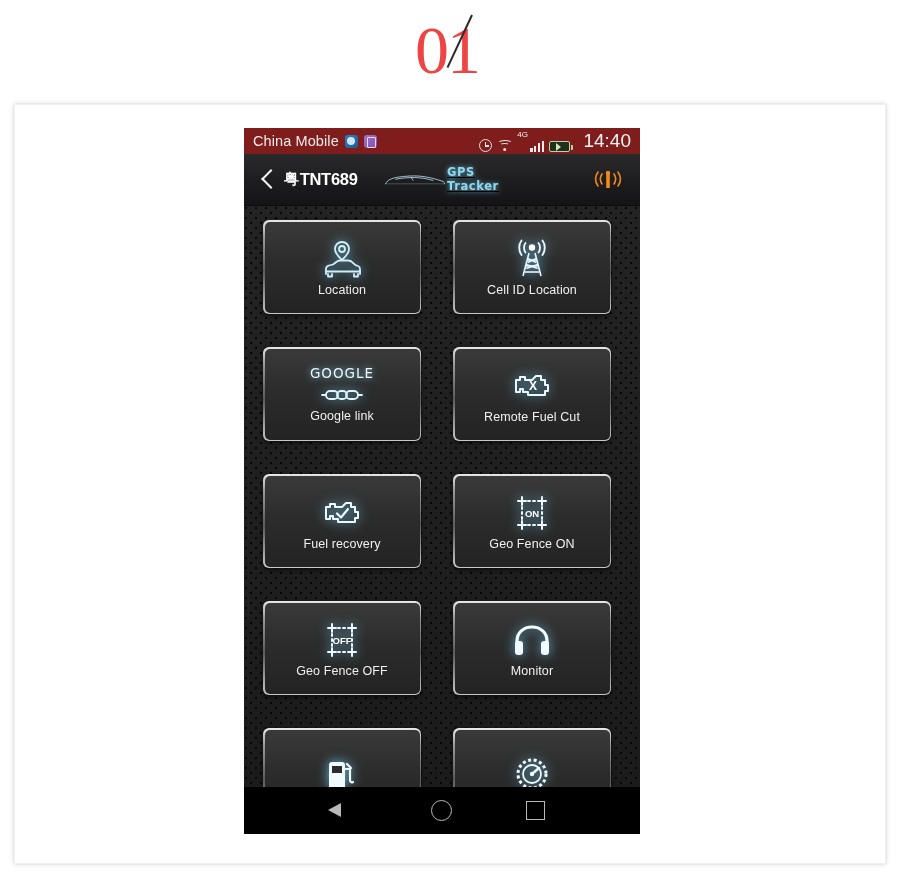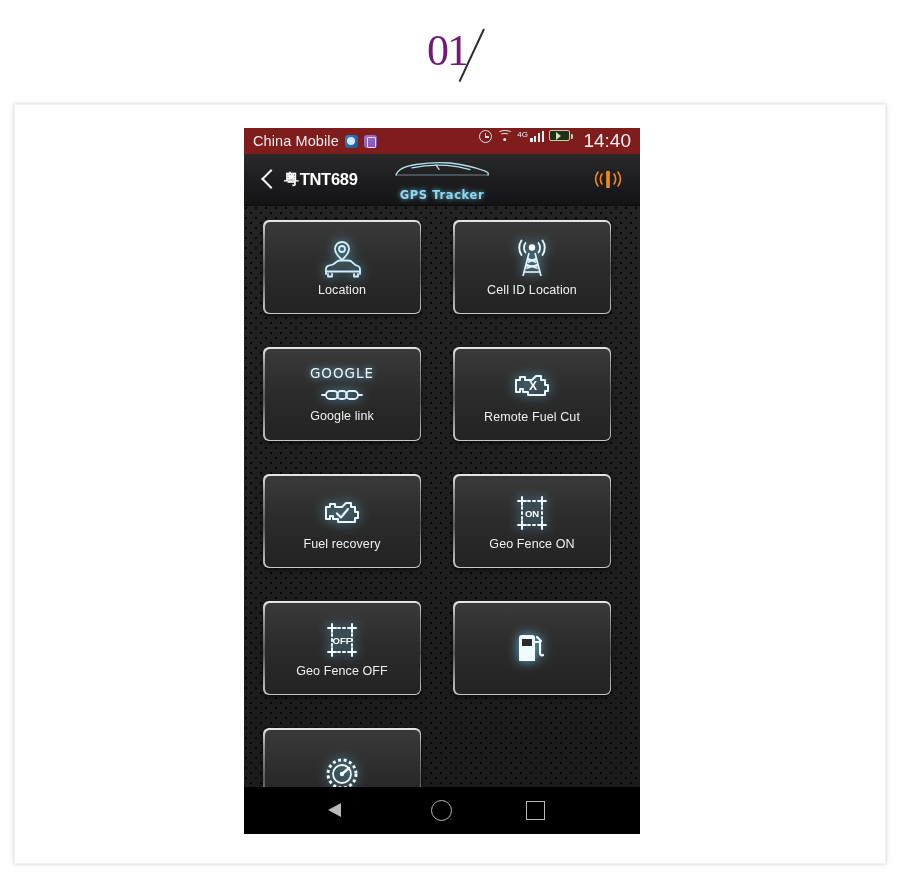--- a/index.html
+++ b/index.html
@@ -19,23 +19,23 @@
     background: #ffffff;
   }
   .heading-wrap {
     display: flex;
     align-items: baseline;
     position: relative;
     transform: translateY(2px);
   }
   .heading-num {
     font-family: "Liberation Serif", serif;
-    font-size: 44px;
+    font-size: 68px;
     font-weight: 400;
-    color: #701a75;
+    color: #ef4444;
     letter-spacing: -2px;
     position: relative;
     padding-right: 6px;
   }
   .heading-slash {
     position: absolute;
     left: 56px;
     top: 4px;
     width: 2px;
     height: 58px;
@@ -95,21 +95,21 @@
     content: ""; position: absolute; left: 2.5px; top: 2.5px;
     width: 8px; height: 8px; border-radius: 50%;
     background: #cfe6f5;
   }
   .sb-appicon.purple { background: linear-gradient(135deg,#a173c9,#7e51ab); }
   .sb-appicon.purple::after {
     content: ""; position: absolute; left: 3px; top: 2px;
     width: 7px; height: 9px;
     border: 1.5px solid #e6d8f2; border-radius: 1px;
   }
-  .sb-right { margin-left: auto; display: flex; align-items: flex-start; gap: 5px; }
+  .sb-right { margin-left: auto; display: flex; align-items: flex-end; gap: 5px; }
   .icon-alarm {
     width: 13px; height: 13px; border: 1.6px solid #e0e0e0; border-radius: 50%;
     position: relative;
   }
   .icon-alarm::before, .icon-alarm::after {
     content: ""; position: absolute; background: #e0e0e0;
   }
   .icon-alarm::before { width: 1.4px; height: 4px; left: 4.6px; top: 2px; }
   .icon-alarm::after { width: 3.4px; height: 1.4px; left: 5px; top: 5.2px; }
   .icon-wifi {
@@ -172,21 +172,21 @@
     transform: rotate(45deg);
   }
   .plate {
     color: #fff; font-size: 16.5px; font-weight: bold; letter-spacing: -0.3px;
     display: flex; align-items: center; gap: 1px;
   }
   .plate-cn { font-size: 15px; font-family: "DejaVu Sans", sans-serif; }
   .gps-logo {
     position: absolute; left: 50%; top: 4px; transform: translateX(-50%);
     width: 118px; height: 44px;
-    display: flex; flex-direction: column; align-items: center; justify-content: space-between;
+    display: flex; flex-direction: row; align-items: center; justify-content: space-between; text-decoration: underline;
   }
   .gps-car { width: 100px; height: 22px; }
   .gps-text {
     font-size: 11.5px; font-weight: bold; letter-spacing: 0.6px;
     color: #8fd8ef;
     text-shadow: 0 0 5px rgba(120,210,240,0.85);
     font-family: "DejaVu Sans", sans-serif;
     margin-top: -3px;
   }
   .signal-tower {
@@ -480,20 +480,32 @@
                   <path d="M10 12 L10 24" stroke-dasharray="2 3"></path>
                   <path d="M30 12 L30 24" stroke-dasharray="2 3"></path>
                 </g>
                 <text x="20" y="22" font-family="'Liberation Sans',sans-serif" font-size="9.5" font-weight="bold" fill="#ffffff" text-anchor="middle">OFF</text>
               </svg>
             </div>
             <span class="tile-label">Geo Fence OFF</span>
           </div>
         </div>
 
+        <div class="tile">
+          <div class="tile-inner">
+            <div class="tile-icon">
+              <svg viewBox="0 0 40 34" width="40" height="34">
+                <path d="M5 24 L5 18 C5 9.5 11.5 4 20 4 C28.5 4 35 9.5 35 18 L35 24" fill="none" stroke="#f2fbff" stroke-width="3.2" stroke-linecap="round"></path>
+                <rect x="3" y="18" width="8" height="14" rx="3.2" fill="#f2fbff"></rect>
+                <rect x="29" y="18" width="8" height="14" rx="3.2" fill="#f2fbff"></rect>
+              </svg>
+            </div>
+            <span class="tile-label">Monitor</span>
+          </div>
+        </div>
 
         <div class="tile">
           <div class="tile-inner">
             <div class="tile-icon">
               <svg viewBox="0 0 34 32" width="34" height="32">
                 <path d="M4 30 L4 7 C4 5 5 4 7 4 L17 4 C19 4 20 5 20 7 L20 30 Z" fill="#f0fbff"></path>
                 <path d="M20 11 L25 11 L25 22 C25 24 26.5 25 28 24" fill="none" stroke="#f0fbff" stroke-width="2.2" stroke-linecap="round"></path>
                 <path d="M22 6 L26 10" fill="none" stroke="#f0fbff" stroke-width="2.2" stroke-linecap="round"></path>
                 <rect x="7" y="8" width="10" height="7" fill="#2b2b2b"></rect>
               </svg>

